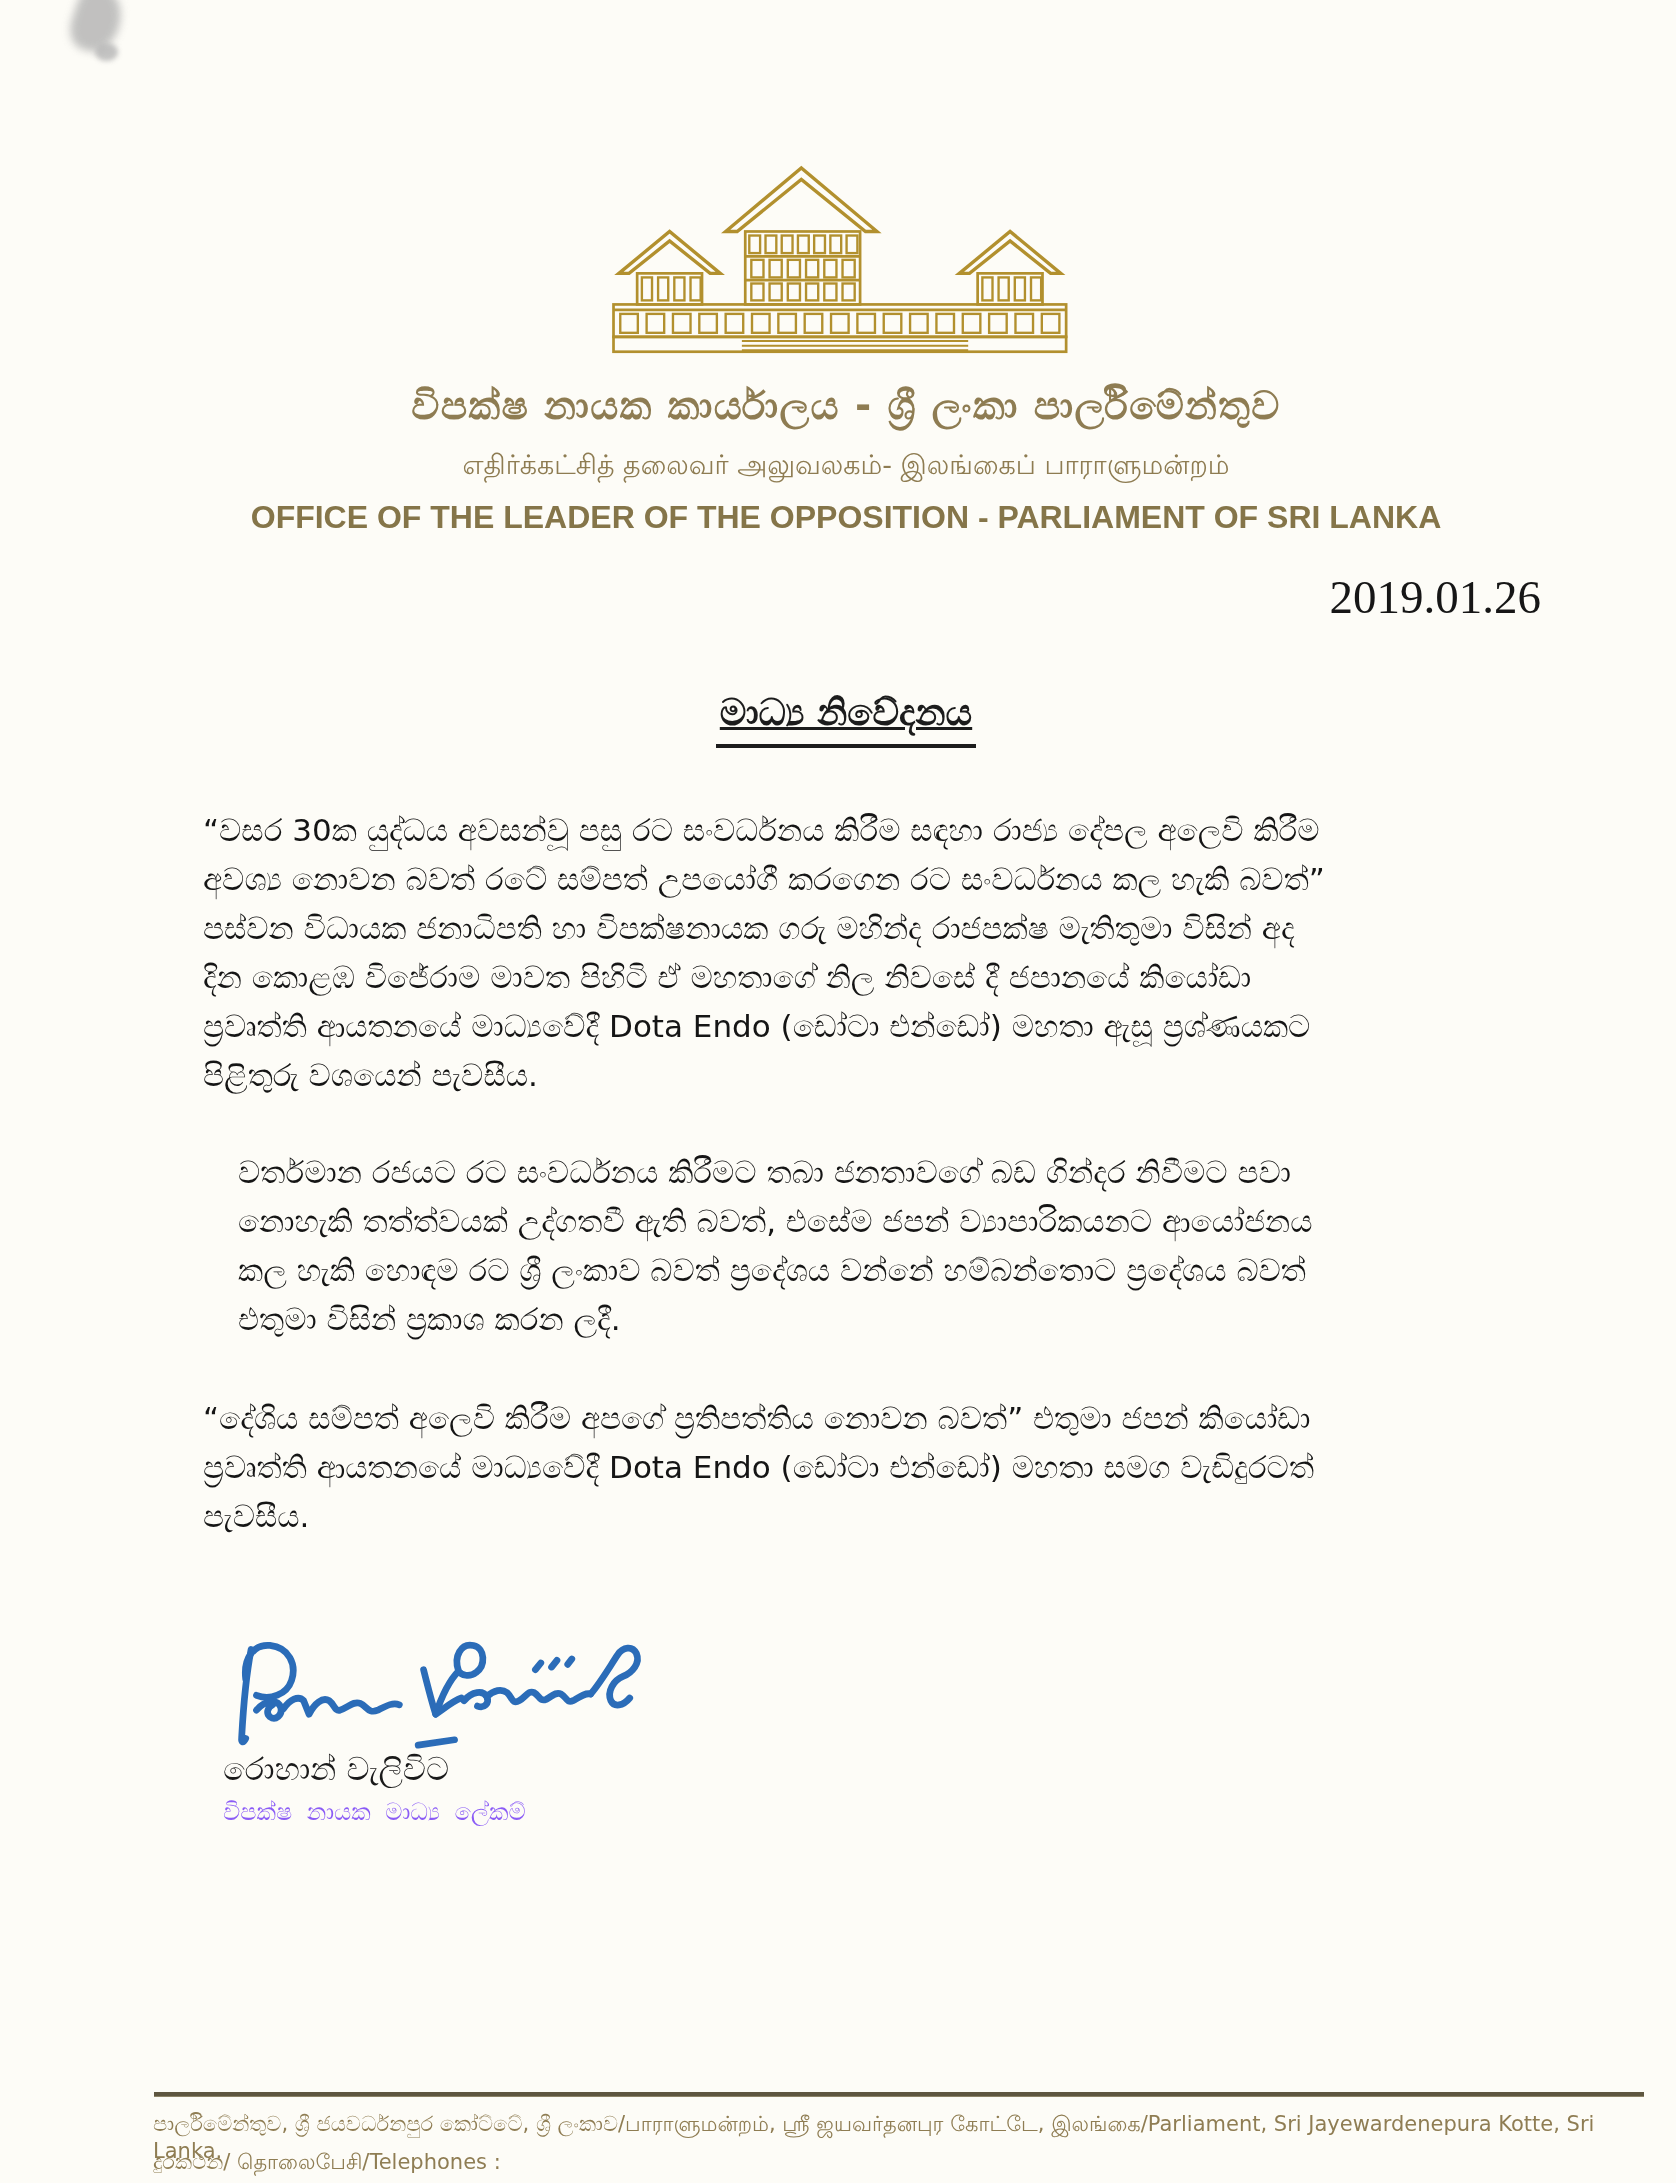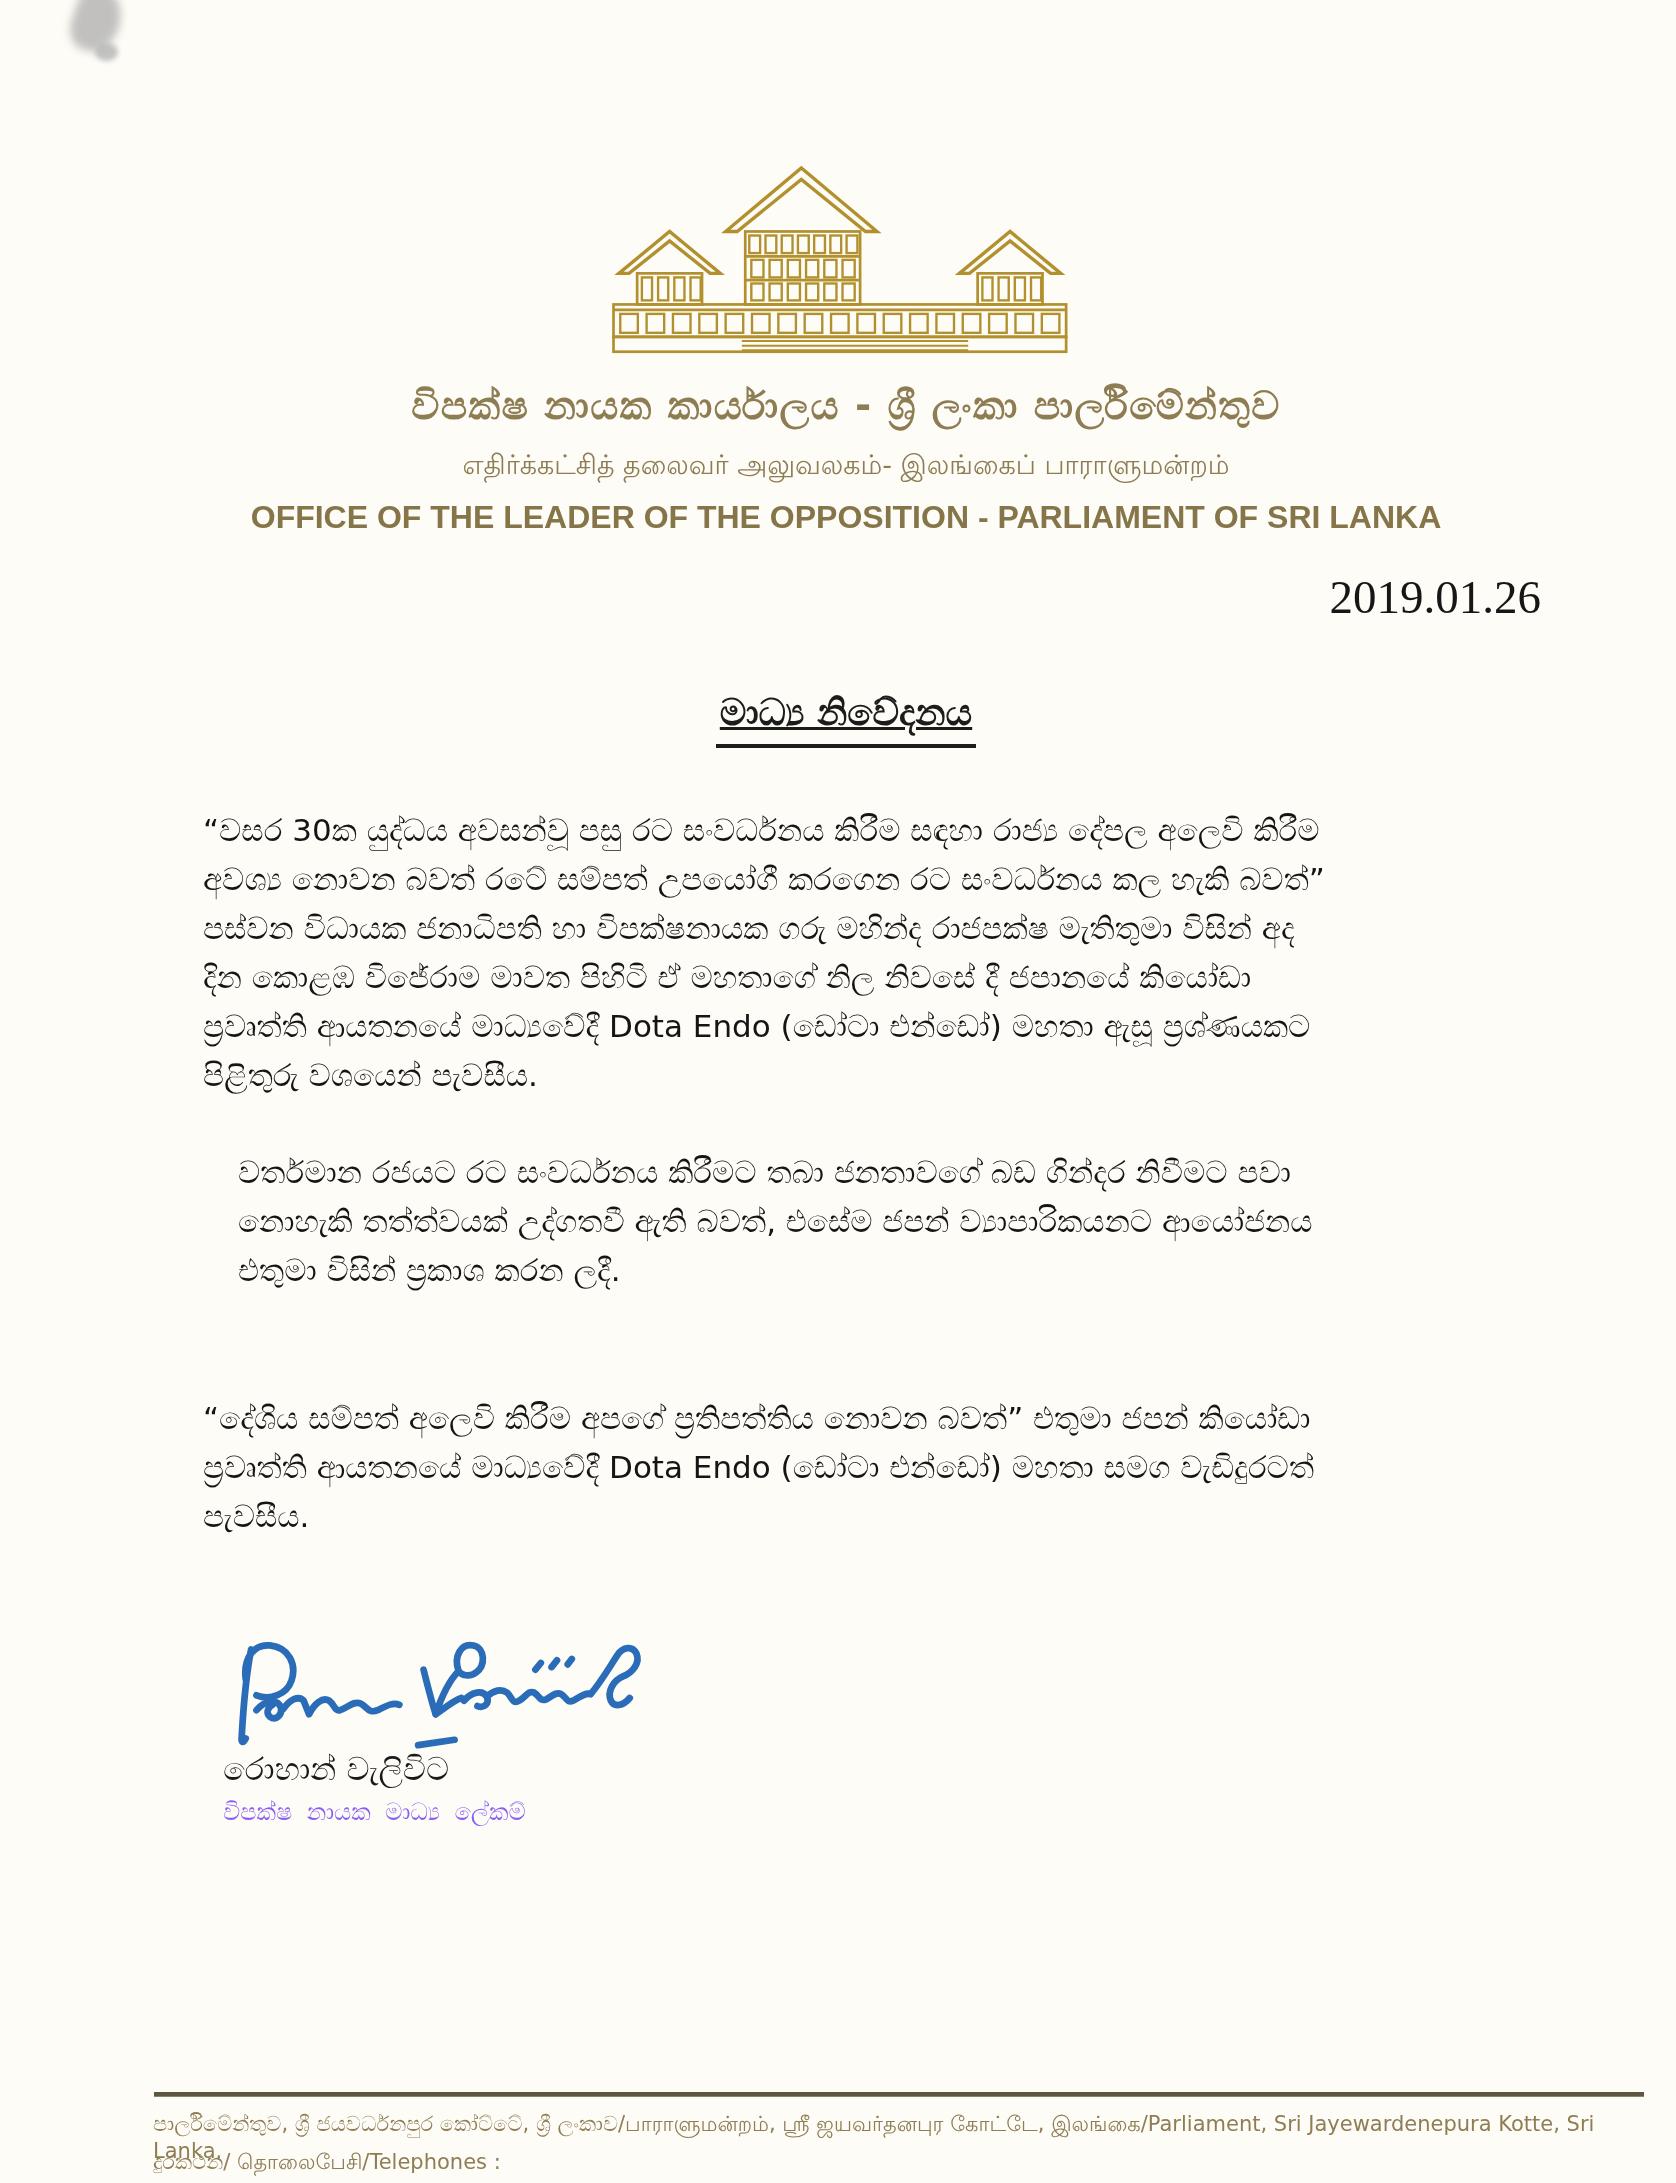--- a/index.html
+++ b/index.html
@@ -247,20 +247,21 @@
     <div class="line">අවශ්‍ය නොවන බවත් රටේ සම්පත් උපයෝගී කරගෙන රට සංවර්ධනය කල හැකි බවත්”</div>
     <div class="line">පස්වන විධායක ජනාධිපති හා විපක්ෂනායක ගරු මහින්ද රාජපක්ෂ මැතිතුමා විසින් අද</div>
     <div class="line">දින කොළඹ විජේරාම මාවත පිහිටි ඒ මහතාගේ නිල නිවසේ දී ජපානයේ කියෝඩා</div>
     <div class="line">ප්‍රවෘත්ති ආයතනයේ මාධ්‍යවේදී Dota Endo (ඩෝටා එන්ඩෝ) මහතා ඇසූ ප්‍රශ්ණයකට</div>
     <div class="line">පිළිතුරු වශයෙන් පැවසීය.</div>
   </div>
 
   <div class="para p2">
     <div class="line">වර්තමාන රජයට රට සංවර්ධනය කිරීමට තබා ජනතාවගේ බඩ ගින්දර නිවීමට පවා</div>
     <div class="line">නොහැකි තත්ත්වයක් උද්ගතවී ඇති බවත්, එසේම ජපන් ව්‍යාපාරිකයනට ආයෝජනය</div>
+    <div class="line">කල හැකි හොඳම රට ශ්‍රී ලංකාව බවත් ප්‍රදේශය වන්නේ හම්බන්තොට ප්‍රදේශය බවත්</div>
     <div class="line">එතුමා විසින් ප්‍රකාශ කරන ලදී.</div>
   </div>
 
   <div class="para p3">
     <div class="line">“දේශිය සම්පත් අලෙවි කිරීම අපගේ ප්‍රතිපත්තිය නොවන බවත්” එතුමා ජපන් කියෝඩා</div>
     <div class="line">ප්‍රවෘත්ති ආයතනයේ මාධ්‍යවේදී Dota Endo (ඩෝටා එන්ඩෝ) මහතා සමග වැඩිදුරටත්</div>
     <div class="line">පැවසීය.</div>
   </div>
 
   <svg class="signature" viewBox="0 0 690 190" fill="none" stroke="#2b6cb8" stroke-width="10" stroke-linecap="round" stroke-linejoin="round">

